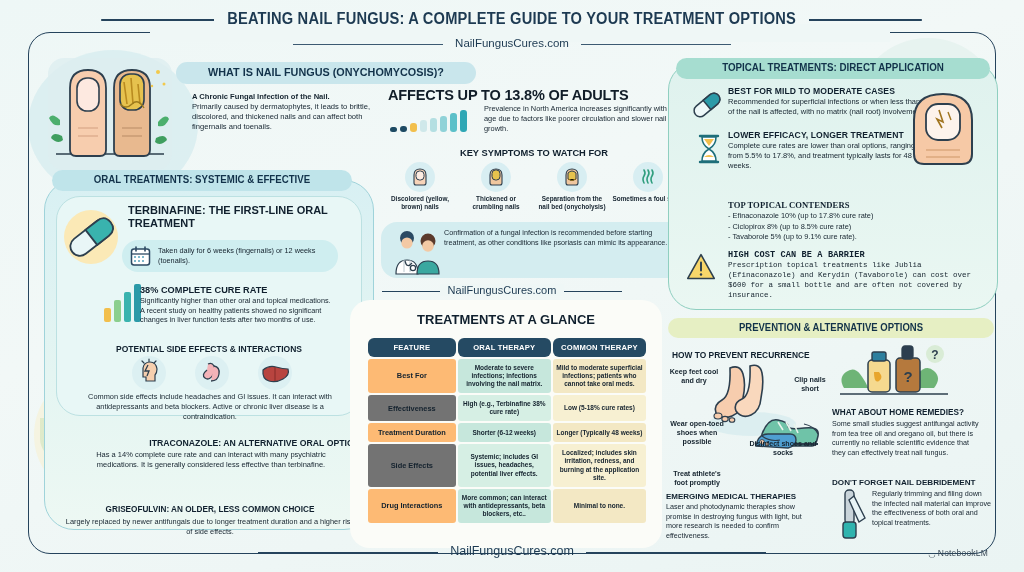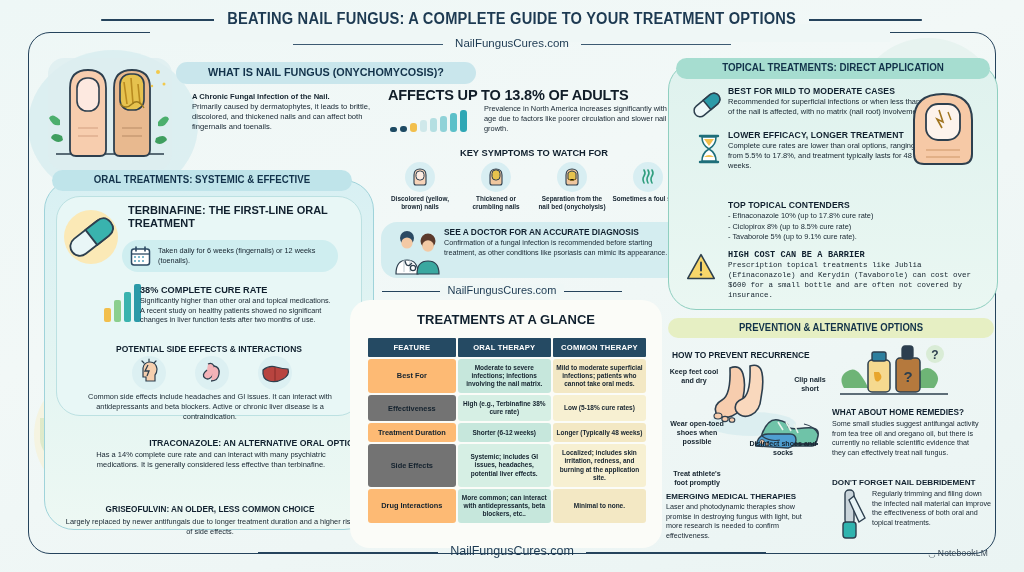--- a/index.html
+++ b/index.html
@@ -169,21 +169,21 @@
   #deb-b{ position:absolute; left:872px; top:489px; width:120px; font-size:7.2px; line-height:1.33; color:#16242f;}
   #clip-art{ position:absolute; left:834px; top:488px; width:34px; height:52px;}
 
   
   #tbl-panel{ left:350px; top:300px; width:312px; height:248px;
     background:#fbfcf8; border-radius:20px; }
   #tbl-title{ position:absolute; left:350px; top:312px; width:312px; text-align:center;
     font-size:13px; font-weight:bold; color:#10202e; }
   table{ position:absolute; left:366px; top:336px; width:282px; border-collapse:separate; border-spacing:2px;}
   th{ background:#254a63; color:#fff; font-size:7.6px; font-weight:bold; letter-spacing:.2px;
-      padding:5px 2px; border-radius:1px; }
+      padding:5px 2px; border-radius:6px; }
   td{ font-size:6.5px; line-height:1.24; font-weight:bold; text-align:center; padding:5px 3px;
       color:#14222e; border-radius:3px; vertical-align:middle;}
   td.f{ background:#fdba74; font-size:7.4px;}
   td.o{ background:#c6e7dc; }
   td.t{ background:#f3e8c4; }
   tr.alt td.f{ background:#737373;}
   tr.alt td.o{ background:#d6efe4;}
   tr.alt td.t{ background:#f7f0d2;}
 
   
@@ -312,21 +312,20 @@
     <circle cx="17" cy="15" r="5.6" fill="#f3c9a4"></circle>
     <path d="M6 46q0-14 11-14t11 14z" fill="#fff" stroke="#2d3f4e" stroke-width="1.2"></path>
     <path d="M14 32v12M20 32v12" stroke="#b9c6cd" stroke-width="1"></path>
     <path d="M15 33q2 8 7 2" stroke="#2d3f4e" stroke-width="1.2" fill="none"></path>
     <circle cx="23" cy="40" r="2.6" fill="none" stroke="#2d3f4e" stroke-width="1.2"></circle>
     <circle cx="38" cy="13" r="7.5" fill="#5b3a2c"></circle>
     <circle cx="38" cy="18" r="5.8" fill="#f3c9a4"></circle>
     <path d="M27 46q0-13 11-13t11 13z" fill="#3aa8a0" stroke="#2d3f4e" stroke-width="1.2"></path>
   </svg>
   <div id="doctor-txt">
-    <h4>SEE A DOCTOR FOR AN ACCURATE DIAGNOSIS</h4>
     <p>Confirmation of a fungal infection is recommended before starting treatment, as other conditions like psoriasis can mimic its appearance.</p>
   </div>
 
   <div class="brand-mid">
     <span>NailFungusCures.com</span>
   </div>
 
   <div class="panel" id="oral-panel"></div>
   <div id="oral-inner"></div>
   <div class="pill-bg" id="oral-head-bg"></div>
@@ -416,21 +415,21 @@
     <path d="M8 4h18M8 30h18" stroke="#1f6f7a" stroke-width="2.4" stroke-linecap="round"></path>
     <path d="M10 5q0 8 7 12-7 4-7 12h14q0-8-7-12 7-4 7-12z" fill="#fff" stroke="#1f6f7a" stroke-width="1.6"></path>
     <path d="M12 25q5-4 10 0z" fill="#f2bf4c"></path>
     <path d="M12 7h10l-5 7z" fill="#f2bf4c"></path>
   </svg>
   <div class="tp-item" id="tp2-t">
     <h4 class="sub">LOWER EFFICACY, LONGER TREATMENT</h4>
     <p class="body">Complete cure rates are lower than oral options, ranging from 5.5% to 17.8%, and treatment typically lasts for 48 weeks.</p>
   </div>
 
-  <h4 class="sub" id="tp3-t" style="position:absolute;">TOP TOPICAL CONTENDERS</h4>
+  <h4 class="sub" id="tp3-t" style="position:absolute;font-family:Liberation Serif, serif;">TOP TOPICAL CONTENDERS</h4>
   <ul id="tp-list">
     <li>- Efinaconazole 10% (up to 17.8% cure rate)</li>
     <li>- Ciclopirox 8% (up to 8.5% cure rate)</li>
     <li>- Tavaborole 5% (up to 9.1% cure rate).</li>
   </ul>
 
   <svg class="tp-ic" style="left:686px;top:252px;width:30px;height:30px;" viewBox="0 0 34 34">
     <path d="M17 3 32 30H2z" fill="#f7d66a" stroke="#2d3f4e" stroke-width="1.8" stroke-linejoin="round"></path>
     <path d="M17 12v9" stroke="#2d3f4e" stroke-width="2.2" stroke-linecap="round"></path>
     <circle cx="17" cy="25.5" r="1.4" fill="#2d3f4e"></circle>

